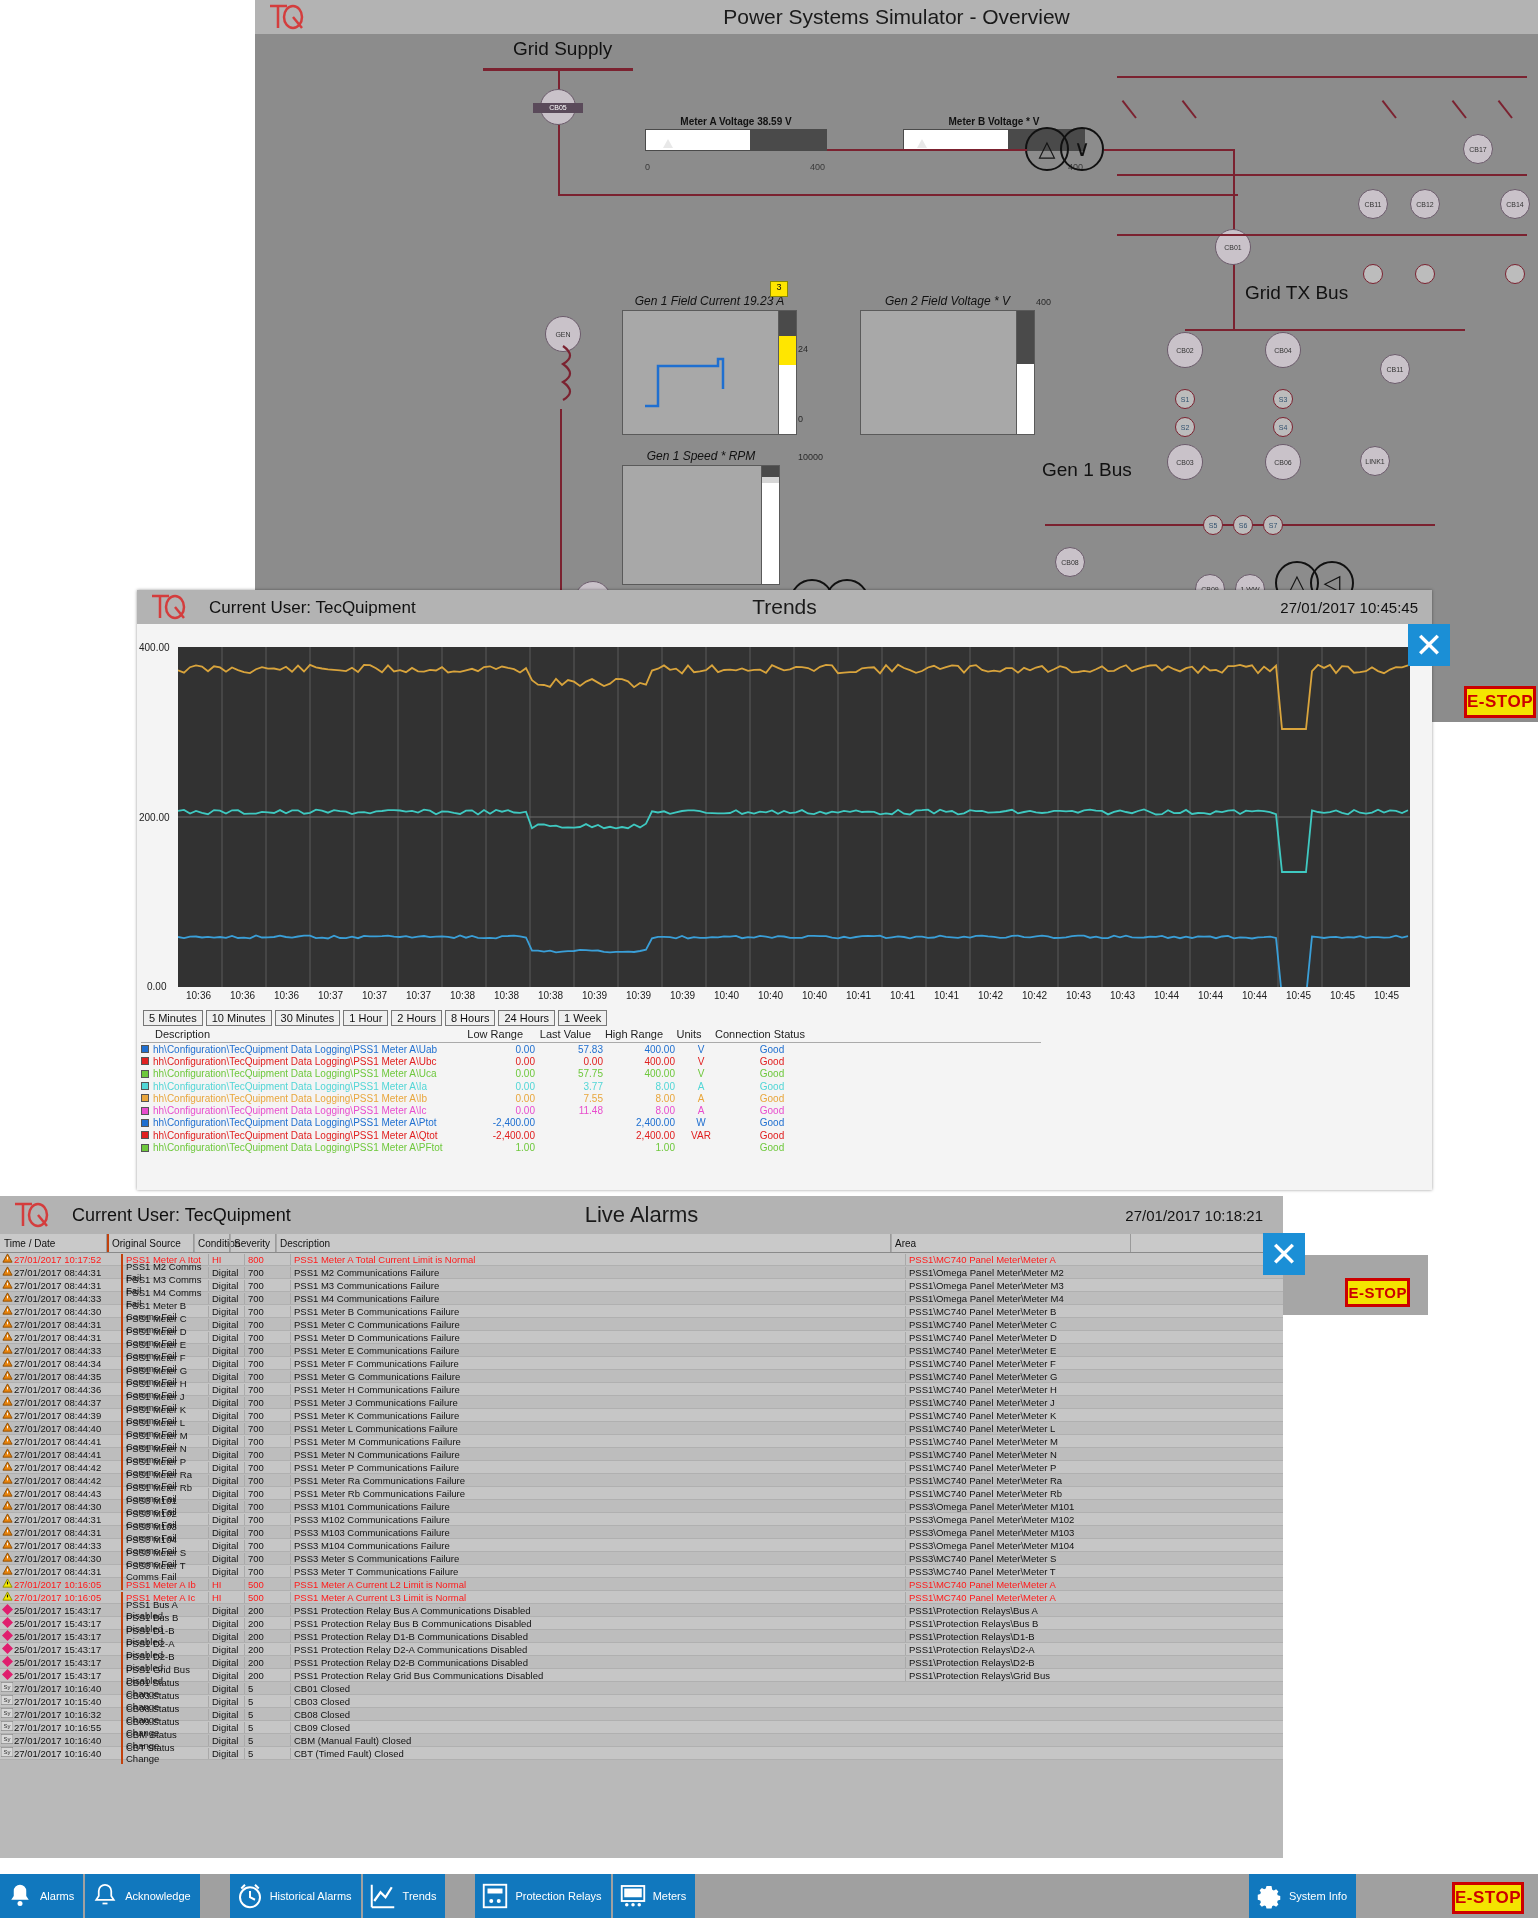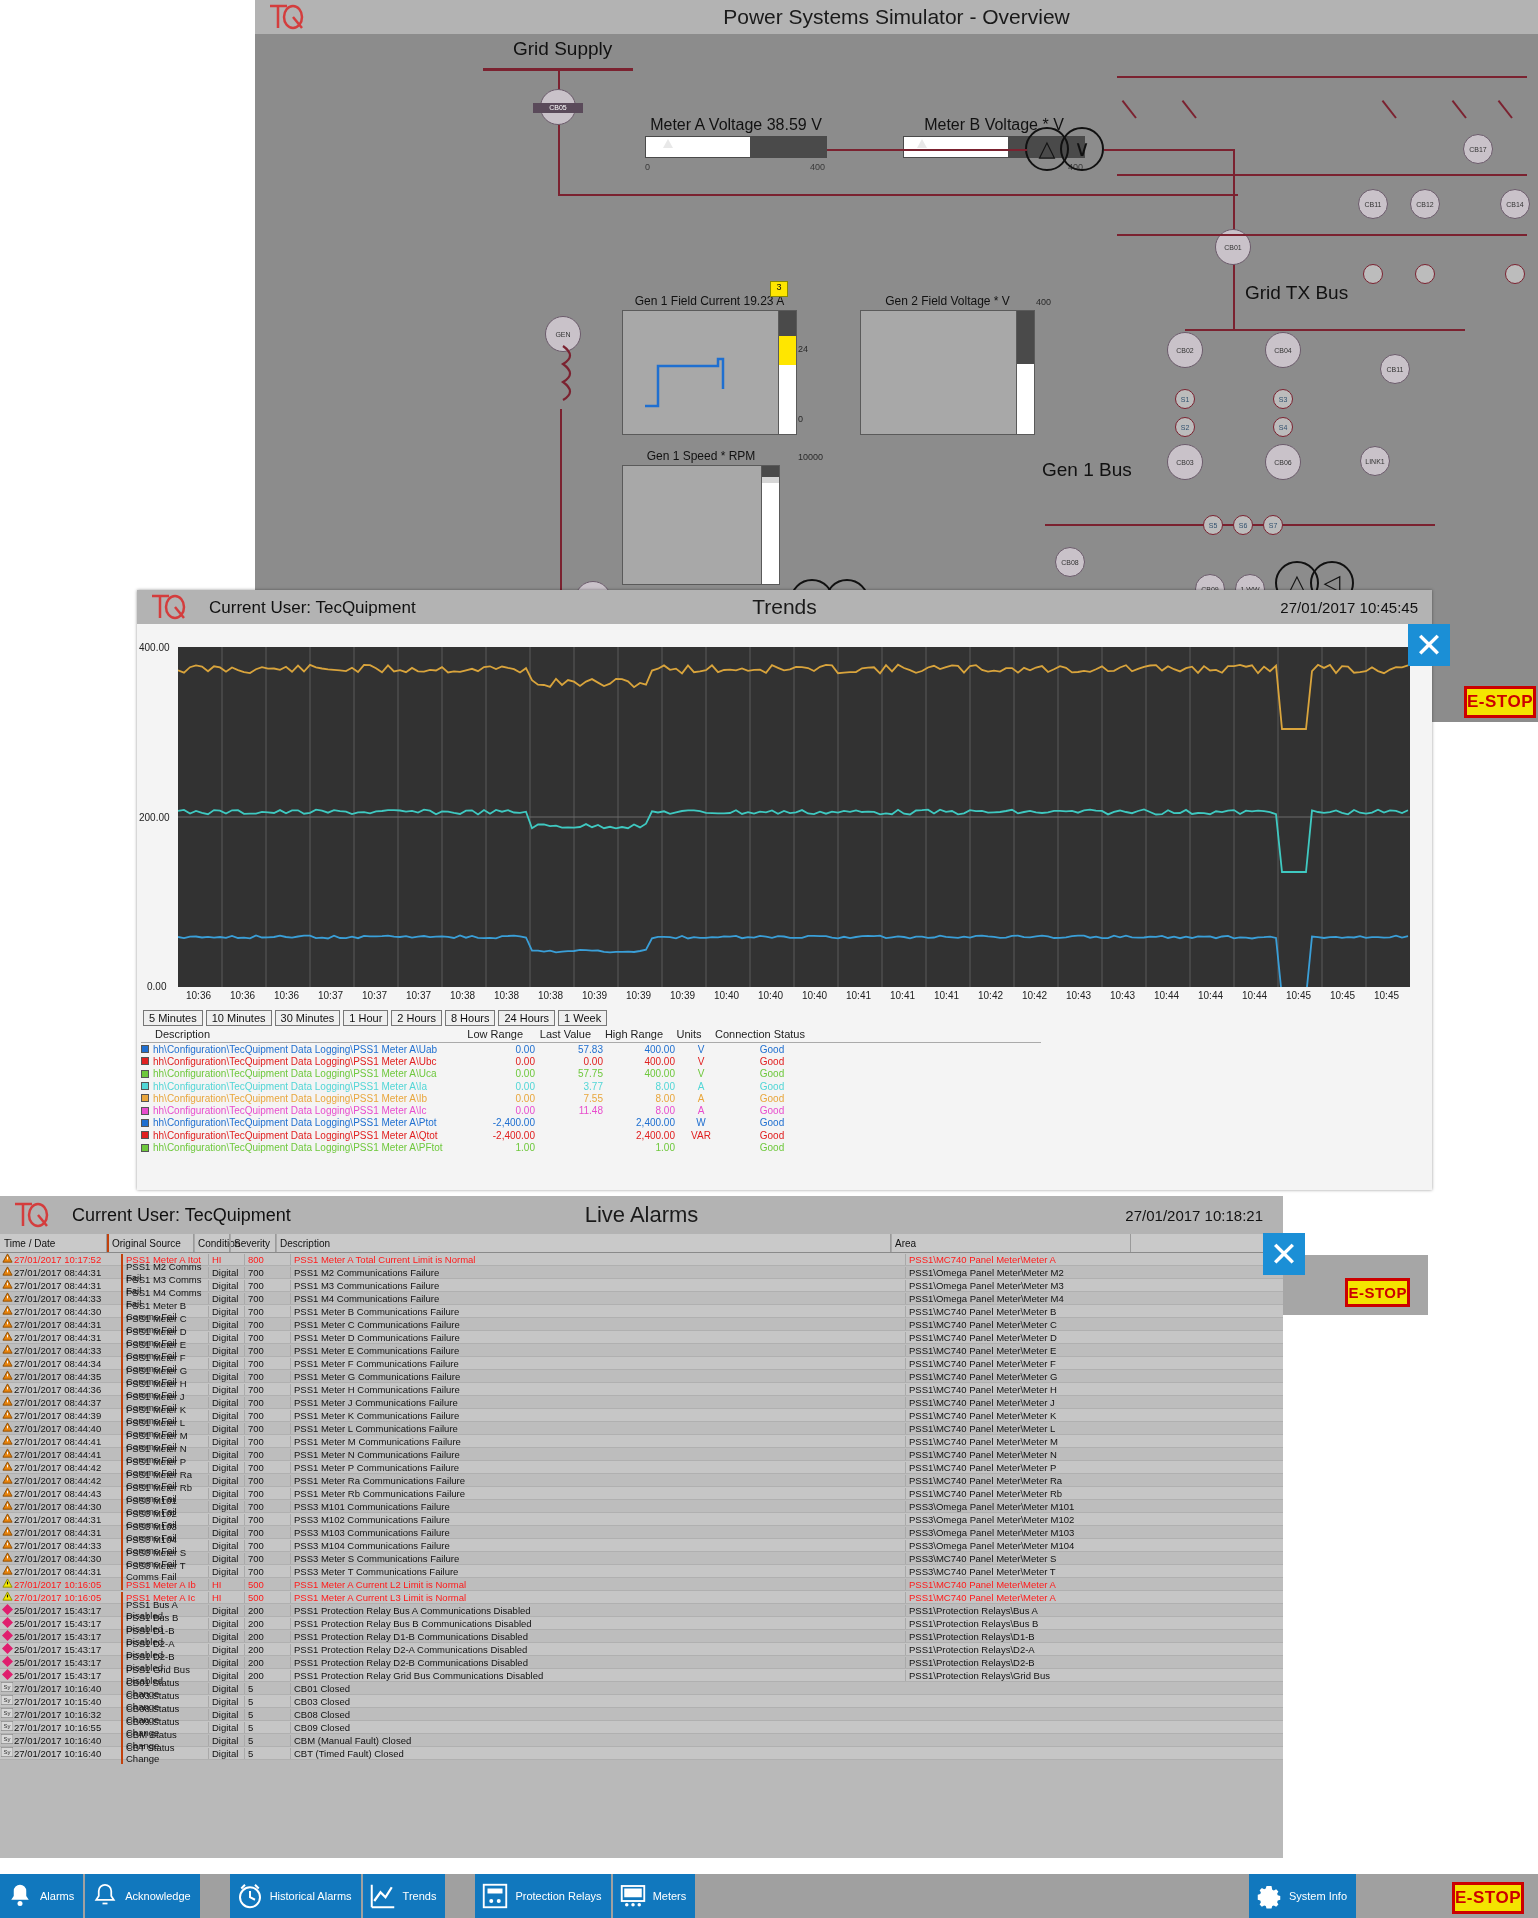--- a/index.html
+++ b/index.html
@@ -56,31 +56,31 @@
   .relay {
     position:absolute; width:20px; height:20px; border-radius:50%;
     border:1.5px solid #7b2230; background:#bcbcbc;
     display:flex;align-items:center;justify-content:center;
     font-size:7px;color:#30506e;
   }
   .sw-bar { position:absolute; width:2px; height:22px; background:#7b2230;
             transform:rotate(-38deg); transform-origin:bottom center; }
 
   .gauge-panel { position:absolute; }
-  .gauge-title { font-size:12px; color:#111; text-align:center; white-space:nowrap; }
+  .gauge-title { font-size:12px; color:#111; text-align:center; white-space:nowrap;font-style:italic; }
   .gauge-body { position:relative; background:#a8a8a8; border:1px solid #5a5a5a; }
   .gauge-bar { position:absolute; right:0; top:0; bottom:0; width:18px;
                background:#ffffff; border-left:1px solid #5a5a5a; }
   .gauge-fill { position:absolute; left:0; right:0; top:0; background:#4a4a4a; }
   .gauge-yellow { position:absolute; left:0; right:0; background:#ffe600; }
   .gauge-max { position:absolute; font-size:9px; color:#2a2a2a; }
   .gauge-min { position:absolute; font-size:9px; color:#2a2a2a; }
 
   .hbar-wrap { position:absolute; }
-  .hbar-title { font-size:16px; color:#111; text-align:center; white-space:nowrap; margin-bottom:2px;}
+  .hbar-title { font-size:10px; color:#111; text-align:center; white-space:nowrap; margin-bottom:2px;font-weight:bold;}
   .hbar { position:relative; height:22px; background:#4a4a4a; border:1px solid #4a4a4a; }
   .hbar-fill { position:absolute; left:0; top:0; bottom:0; background:#ffffff; }
   .hbar-ptr { position:absolute; top:23px; width:0;height:0;
               border-left:5px solid transparent; border-right:5px solid transparent;
               border-bottom:9px solid #e8e8e8; }
 
   .xfmr { position:absolute; width:44px; height:44px; border-radius:50%;
           border:2px solid #111; background:transparent; }
   .xfmr-in { position:absolute; left:50%; top:50%; transform:translate(-50%,-50%);
              font-size:22px; color:#111; }

